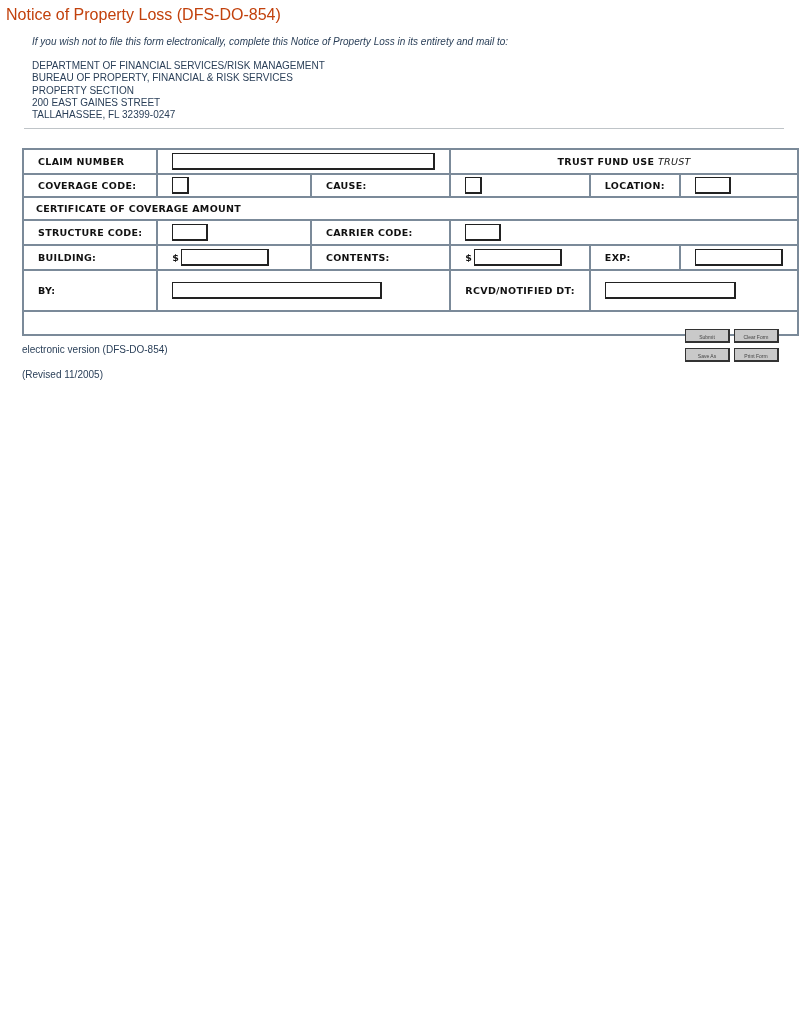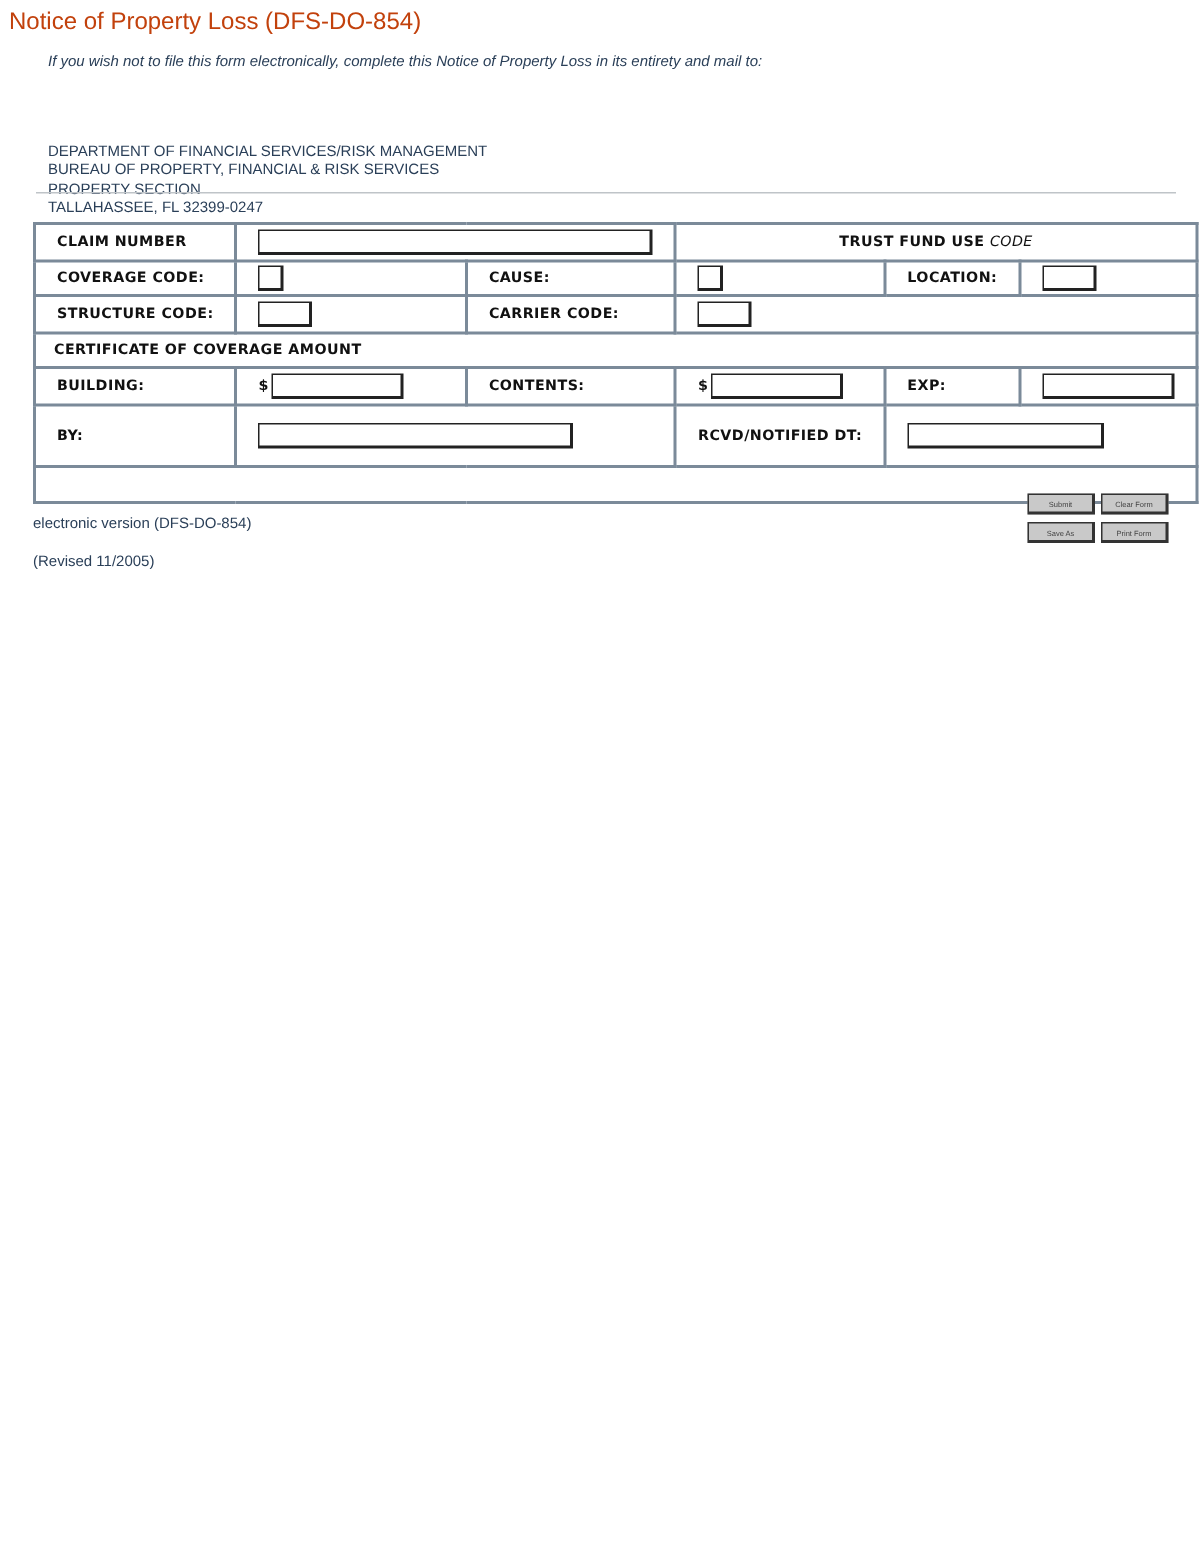--- a/index.html
+++ b/index.html
@@ -1,20 +1,20 @@
 <!DOCTYPE html>
 <html><head>
 <meta charset="utf-8">
 <style>
   html, body { margin:0; padding:0; background:#fff; }
   body { width:800px; height:1035px; position:relative; font-family:"Liberation Sans", sans-serif; color:#1f3550; overflow:hidden; }
   .title { position:absolute; left:6px; top:6px; font-size:16px; color:#c2410c; font-family:"Liberation Sans", sans-serif; }
   .intro { position:absolute; left:32px; top:36px; font-size:10px; font-style:italic; color:#2a3f58; }
   .intro b { font-weight:normal; }
-  .address { position:absolute; left:32px; top:60px; font-size:10px; line-height:12.3px; color:#2a3f58;margin-top:36px; }
+  .address { position:absolute; left:32px; top:60px; font-size:10px; line-height:12.3px; color:#2a3f58; }
   .hr { position:absolute; left:24px; top:128px; width:760px; height:1px; background:#bfc4c8; }
 
   table.form { position:absolute; left:22px; top:148px; width:765px; border-collapse:collapse; border:2px solid #7b8a99; }
   table.form td { border:2px solid #7b8a99; padding:0 14px; height:21px; font-size:9.5px; font-weight:bold; color:#111; font-family:"DejaVu Sans", sans-serif; letter-spacing:0.3px; vertical-align:middle; white-space:nowrap; }
   .inp { display:inline-block; height:14px; border:1px solid #222; border-right:2px solid #222; border-bottom:2px solid #222; background:#fff; vertical-align:middle; box-sizing:border-box; }
   .dollar { font-size:9.5px; font-weight:bold; margin-right:2px; vertical-align:middle; }
   .center { text-align:center; }
   .only { font-style:italic; font-weight:normal; }
 
   .buttons { position:absolute; left:685px; top:329px; width:96px; }
@@ -28,56 +28,57 @@
 <div class="title">Notice of Property Loss (DFS-DO-854)</div>
 
 <div class="intro">
   <span>If you wish not to file this form electronically, complete this </span><b>Notice of Property Loss</b><span> in its entirety and mail to:</span>
 </div>
 
 <div class="address">
   <div>DEPARTMENT OF FINANCIAL SERVICES/RISK MANAGEMENT</div>
   <div>BUREAU OF PROPERTY, FINANCIAL &amp; RISK SERVICES</div>
   <div>PROPERTY SECTION</div>
+  <div>200 EAST GAINES STREET</div>
   <div>TALLAHASSEE, FL 32399-0247</div>
 </div>
 
 <div class="hr"></div>
 
 <table class="form">
   <colgroup>
     <col style="width:128px">
       <col style="width:166px">
       <col style="width:150px">
       <col style="width:132px">
       <col style="width:76px">
       <col style="width:113px">
   </colgroup>
   <tbody>
       <tr style="height:25px">
     <td>CLAIM NUMBER</td>
     <td colspan="2"><input class="inp" style="width: 263px; height: 17px;" value=""></td>
-    <td colspan="3" class="center"><span>TRUST FUND USE</span> <span class="only">CODE</span></td>
+    <td colspan="3" class="center"><span>TRUST FUND USE</span> <span class="only">TRUST</span></td>
   </tr>
   <tr style="height:15px">
     <td>COVERAGE CODE:</td>
     <td><input class="inp" style="width: 17px; height: 17px;" value=""></td>
     <td>CAUSE:</td>
     <td><input class="inp" style="width: 17px; height: 17px;" value=""></td>
     <td>LOCATION:</td>
     <td><input class="inp" style="width: 36px; height: 17px;" value=""></td>
   </tr>
+  <tr style="height:17px">
+    <td colspan="6" style="padding-left:12px">CERTIFICATE OF COVERAGE AMOUNT</td>
+  </tr>
   <tr style="height:25px">
     <td>STRUCTURE CODE:</td>
     <td><input class="inp" style="width: 36px; height: 17px;" value=""></td>
     <td>CARRIER CODE:</td>
     <td colspan="3"><input class="inp" style="width: 36px; height: 17px;" value=""></td>
-  </tr>
-  <tr style="height:17px">
-    <td colspan="6" style="padding-left:12px">CERTIFICATE OF COVERAGE AMOUNT</td>
   </tr>
   <tr style="height:25px">
     <td>BUILDING:</td>
     <td><span class="dollar">$</span><input class="inp" style="width: 88px; height: 17px;" value=""></td>
     <td>CONTENTS:</td>
     <td><span class="dollar">$</span><input class="inp" style="width: 88px; height: 17px;" value=""></td>
     <td>EXP:</td>
     <td><input class="inp" style="width: 88px; height: 17px;" value=""></td>
   </tr>
   <tr style="height:41px">

